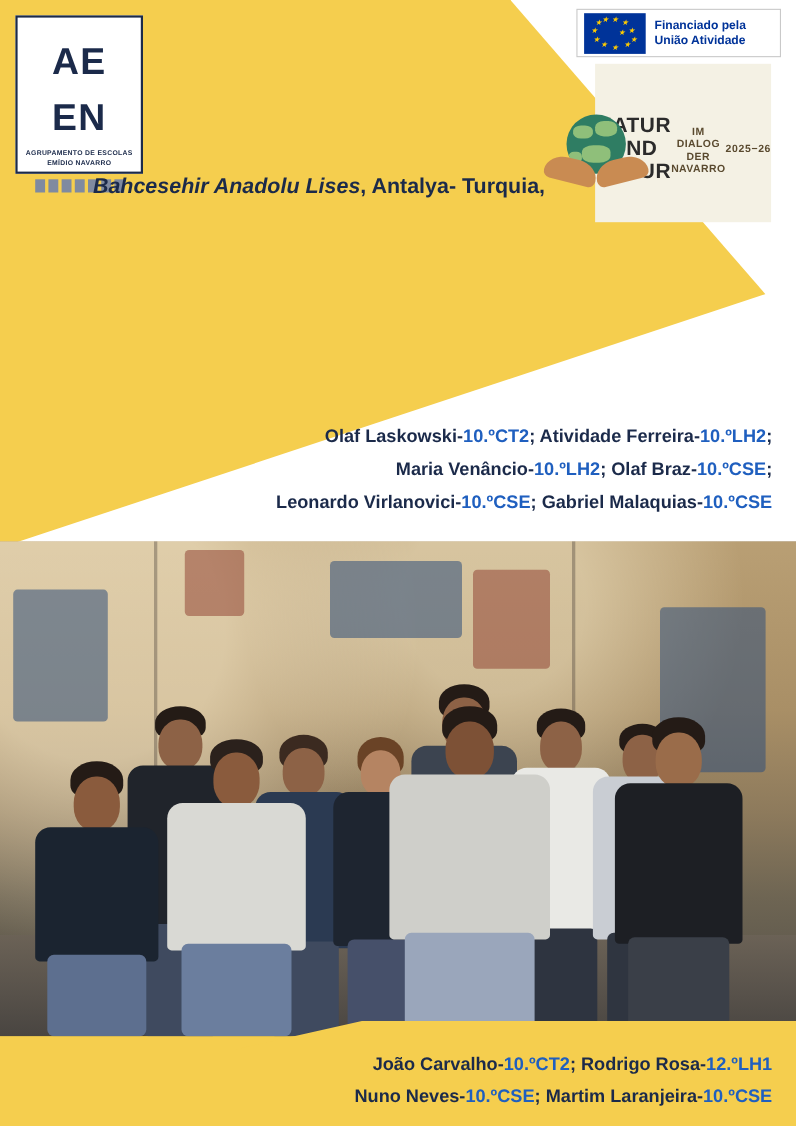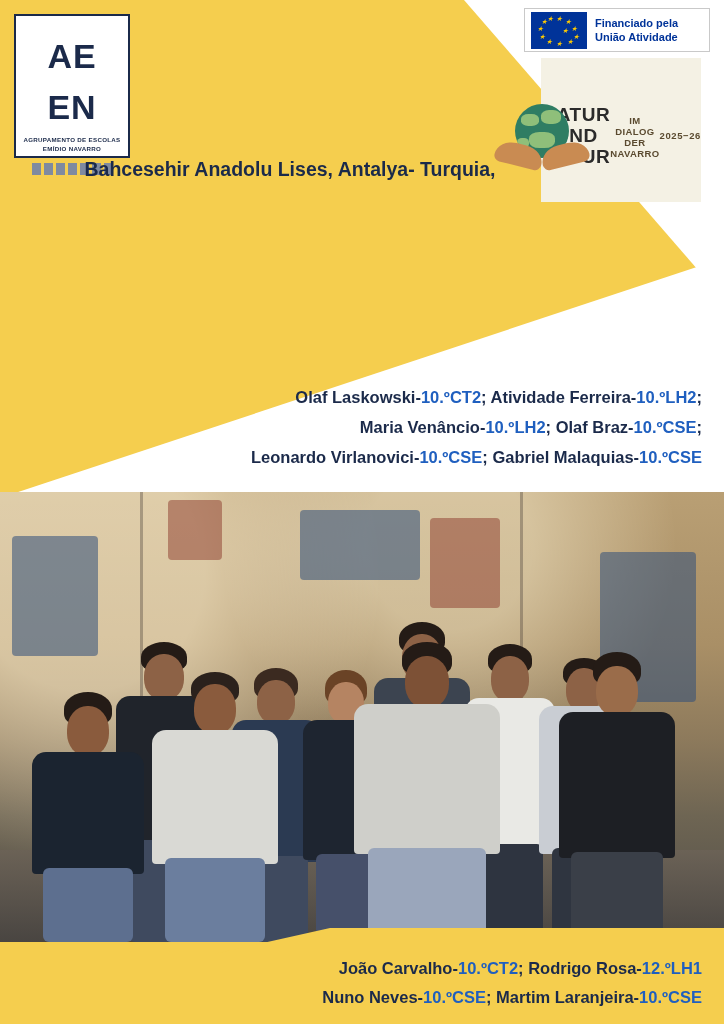--- a/index.html
+++ b/index.html
@@ -98,21 +98,21 @@
     color: #5a4a2f; font-weight: 700; font-size: 9.5px; letter-spacing: .6px;
     margin-top: 3px;
   }
 
   
   .headline {
     position: absolute; left: 40px; top: 152px; width: 500px;
     text-align: center; color: #1b2a4a;
     font-size: 19.5px; font-weight: 700; line-height: 34px;
   }
-  .headline .it { }
+  .headline .it { font-style: italic; }
 
   
   .names-top {
     position: absolute; left: 22px; top: 382px; width: 680px;
     text-align: right; color: #1b2a4a;
     font-size: 16.5px; font-weight: 700; line-height: 30px;
   }
   .names-top .cls { color: #1f5fbf; }
 
   

